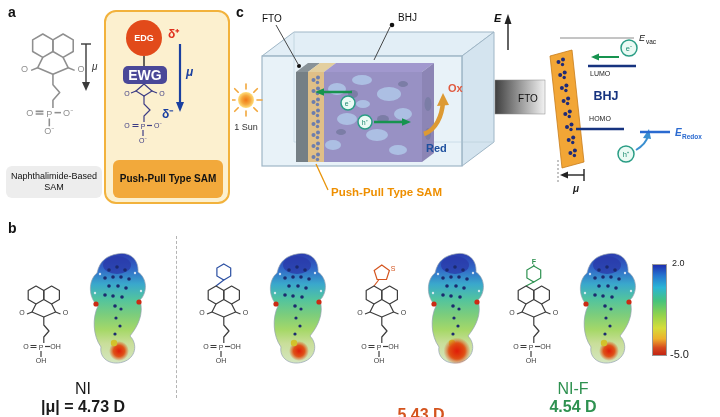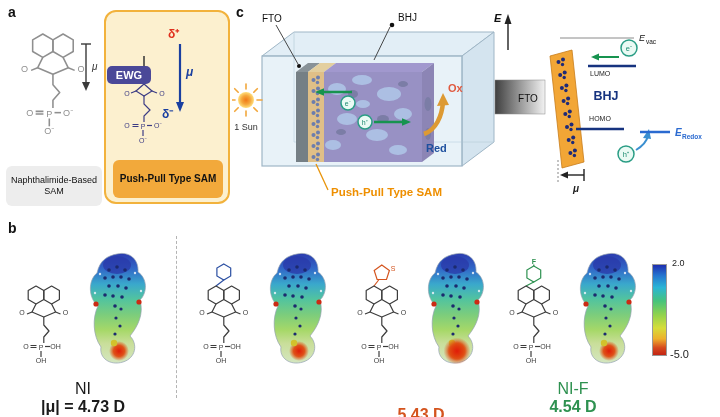--- a/index.html
+++ b/index.html
@@ -122,21 +122,21 @@
         </g>
       </g>
     </g>
     <g stroke="#3a3a3a" stroke-width="1.4">
       <line x1="75" y1="20" x2="85" y2="20"></line>
       <line x1="80" y1="20" x2="80" y2="60"></line>
       <polygon points="76,58 84,58 80,67" fill="#3a3a3a" stroke="none"></polygon>
     </g>
     <text x="86" y="46" font-size="10" font-style="italic" fill="#333">μ</text>
   </svg>
-  <div class="cap" style="left:0;top:162px;width:96px;height:40px;background:#ededed;font-size:9px;color:#111">Naphthalimide-Based SAM</div>
+  <div class="cap" style="left:0;top:162px;width:96px;height:32px;background:#ededed;font-size:9px;color:#111">Naphthalimide-Based SAM</div>
 
   <div class="abs" style="left:98px;top:6px;width:126px;height:194px;background:#fcf0cf;border:2px solid #f2b23c;border-radius:12px">
     <svg class="abs" style="left:0;top:0" width="122" height="190" viewBox="0 0 122 190">
       <line x1="38" y1="44" x2="38" y2="54" stroke="#333" stroke-width="1.5"></line>
       <g stroke="#1a3fa0" stroke-width="2.2">
         <line x1="74" y1="32" x2="74" y2="92"></line>
         <polygon points="70,90 78,90 74,100" fill="#1a3fa0" stroke="none"></polygon>
       </g>
       <text x="62" y="26" font-size="12" font-weight="bold" fill="#e0301e">δ⁺</text>
       <text x="56" y="106" font-size="12" font-weight="bold" fill="#1a3fa0">δ⁻</text>
@@ -154,21 +154,22 @@
         <g fill="currentColor" font-size="7">
           <text x="21" y="84" text-anchor="middle">O</text>
           <text x="56" y="84" text-anchor="middle">O</text>
           <text x="21" y="116" text-anchor="middle">O</text>
           <text x="37" y="116.5" text-anchor="middle">P</text>
           <text x="52" y="116" text-anchor="middle">O⁻</text>
           <text x="37" y="131" text-anchor="middle">O⁻</text>
         </g>
       </g>
     </svg>
-    <div class="abs" style="left:1px;top:54px;width:44px;height:18px;border-radius:5px;background:#4a4898;color:#fff;font-weight:bold;font-size:11px;display:flex;align-items:center;justify-content:center">EWG</div>
+    <div class="abs" style="left:20px;top:8px;width:36px;height:36px;border-radius:50%;background:#e24a1a;color:#fff;font-weight:bold;font-size:9px;display:flex;align-items:center;justify-content:center">EDG</div>
+    <div class="abs" style="left:17px;top:54px;width:44px;height:18px;border-radius:5px;background:#4a4898;color:#fff;font-weight:bold;font-size:14px;display:flex;align-items:center;justify-content:center">EWG</div>
     <div class="cap" style="left:7px;top:148px;width:110px;height:38px;background:#f2a93b;font-weight:bold;font-size:10px;color:#111">Push-Pull Type SAM</div>
   </div>
 </div>
 
 <div class="abs" style="left:232px;top:4px;width:488px;height:214px">
   <div class="panel-label abs" style="left:4px;top:0">c</div>
   <svg class="abs" style="left:0;top:0" width="488" height="214" viewBox="0 0 488 214">
 
     <g>
       <polygon points="30,52 62,28 262,28 230,52" fill="#e2eef6" stroke="#9fb6c6" stroke-width="1"></polygon>

